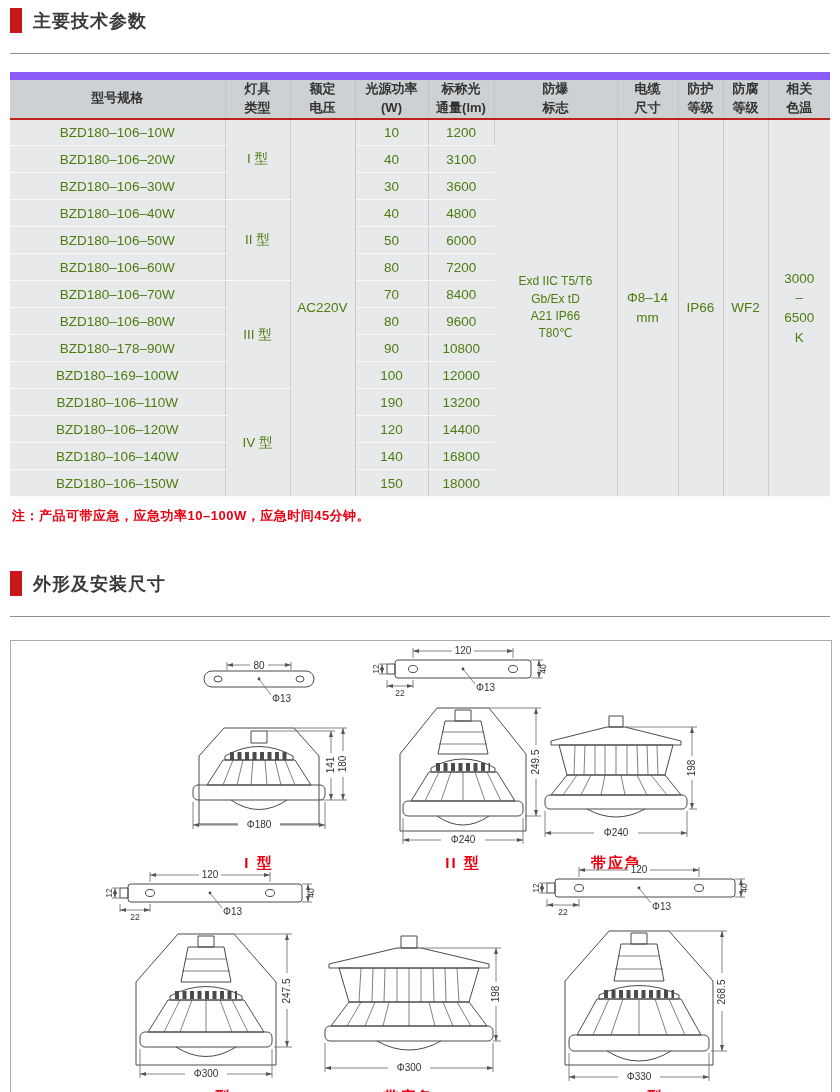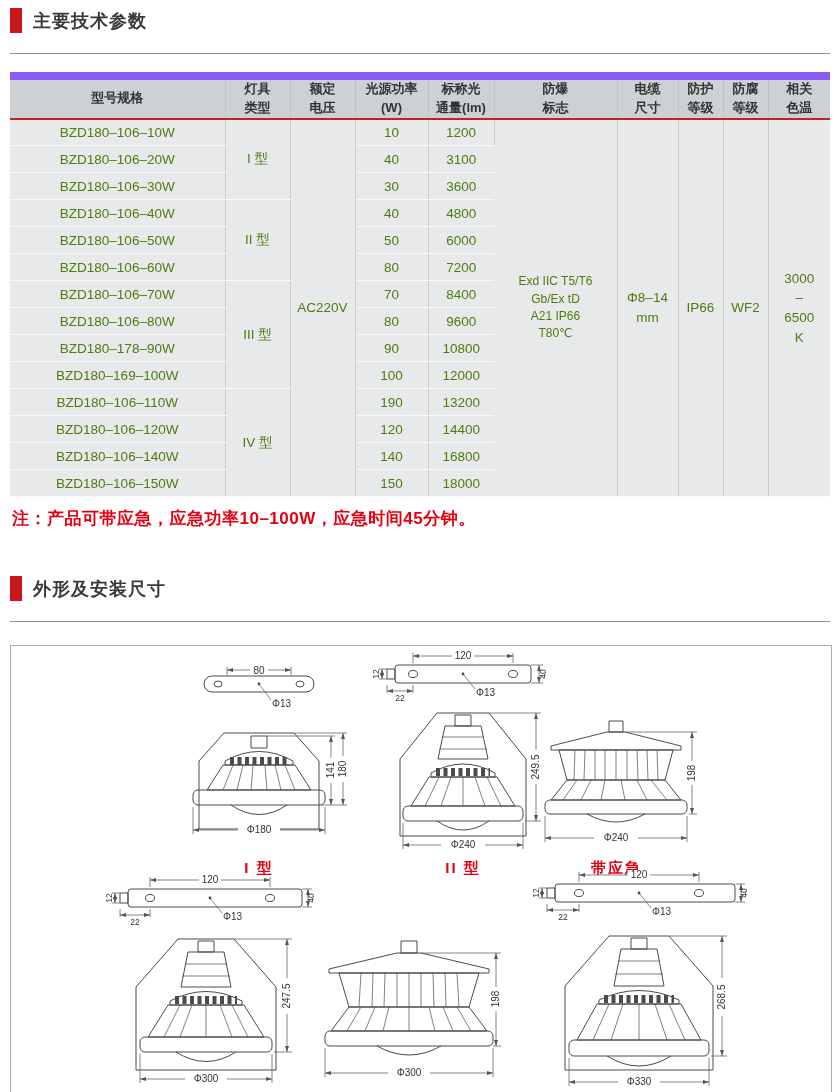--- a/index.html
+++ b/index.html
@@ -27,21 +27,21 @@
   }
   table.spec td {
     background: #e8e9eb; font-size: 13.5px; color: #4d7c0f; text-align: center;
     vertical-align: middle; height: 27px;
     border-right: 1px solid #c9ccce; border-bottom: 1px solid #f8f9f9;
   }
   table.spec th:last-child, table.spec td:last-child { border-right: none; margin-left: 36px; }
   .pre { white-space: pre-line; line-height: 1.45; }
 
   .note { margin-top: 10px; padding-left: 2px; color: #e60012;
-          font-size: 17px; font-weight: bold; letter-spacing: .5px; }
+          font-size: 13px; font-weight: bold; letter-spacing: .5px; }
 
   .sec2 { margin-top: 46px; }
 
   
   .diagbox { margin-top: 23px; width: 822px; height: 482px;
              border: 1px solid #ababab; position: relative; background: #fff; }
   .drawing { position: absolute; display: flex; flex-direction: column; align-items: center; }
   .dlabel { color: #e60012; font-size: 15px; font-weight: bold;
             letter-spacing: 2px; margin-top: 3px; }
 

